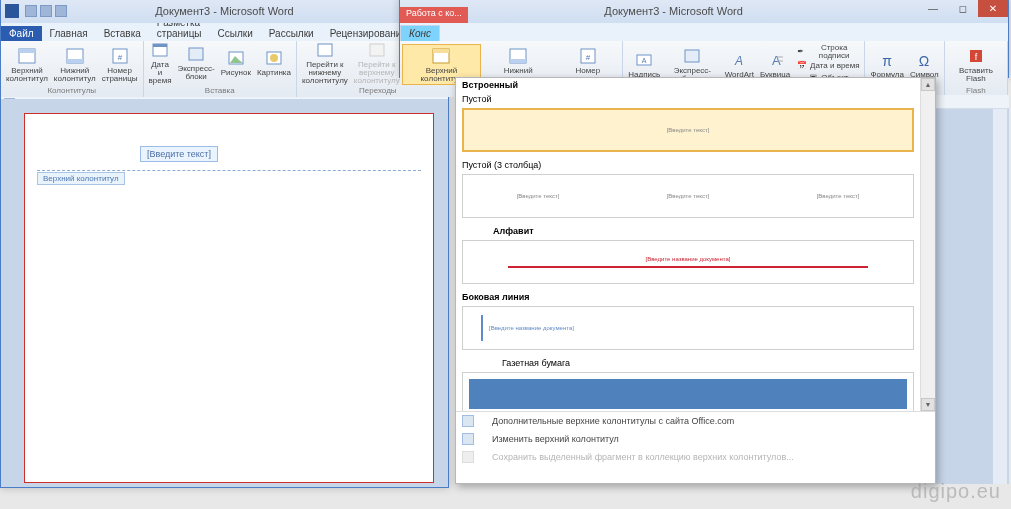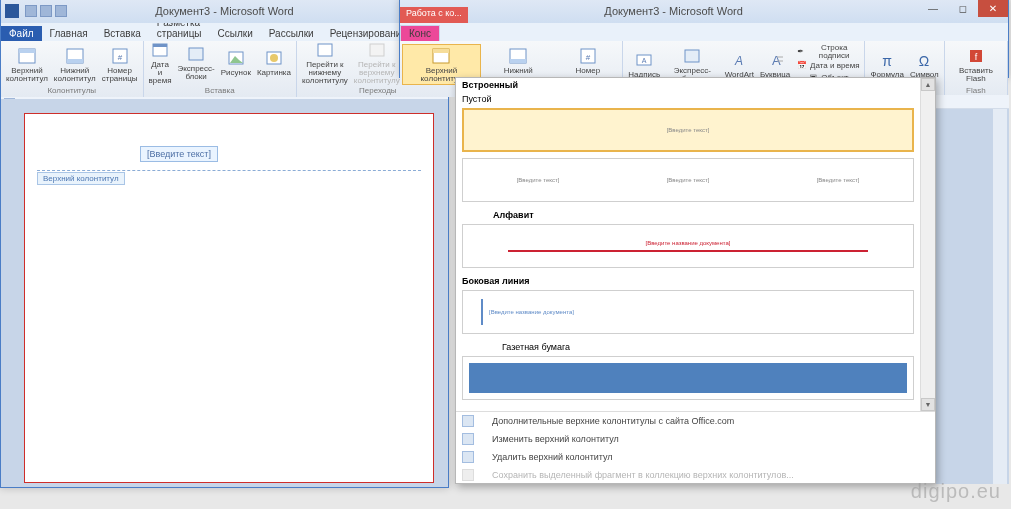--- a/index.html
+++ b/index.html
@@ -15,21 +15,21 @@
 .qat div { width: 12px; height: 12px; background: #9fb6d8; border: 1px solid #7d99c5; }
 .ttl { position: absolute; left: 50%; transform: translateX(-50%); font-size: 11px; color: #4b4b4b; white-space: nowrap; }
 .winbtns { position: absolute; right: 0; top: 0; display: flex; }
 .winbtns div { width: 30px; height: 18px; display: flex; align-items: center; justify-content: center; font-size: 10px; color: #555; }
 .winbtns .close { background: #c74f3f; color: #fff; }
 .context-tab { position: absolute; left: 0; top: 8px; height: 16px; padding: 1px 6px; background: #e25a54; color: #fff; font-size: 9px; }
 
 .tabs { height: 18px; background: #e9f1fa; display: flex; align-items: flex-end; font-size: 10px; }
 .tab { padding: 2px 8px; color: #3c3c3c; cursor: pointer; }
 .tab.file { background: #2a5db0; color: #fff; }
-.tab.active { background: #ec4899; border-top: 1px solid #c9d6ea; border-left: 1px solid #c9d6ea; border-right: 1px solid #c9d6ea; }
+.tab.active { background: #7dd3fc; border-top: 1px solid #c9d6ea; border-left: 1px solid #c9d6ea; border-right: 1px solid #c9d6ea; font-style: italic; }
 
 .ribbon { height: 56px; background: linear-gradient(#f6f8fa,#e4eaf2); display: flex; overflow: hidden; }
 .rgroup { border-right: 1px solid #c9d6ea; display: flex; flex-direction: column; align-items: center; justify-content: flex-end; position: relative; padding: 1px 2px; }
 .rgroup .btns { display: flex; flex: 1; align-items: center; }
 .rbtn { display: flex; flex-direction: column; align-items: center; justify-content: center; padding: 1px 3px; font-size: 8px; color: #444; text-align: center; line-height: 1.0; cursor: pointer; }
 .rbtn.sel { background: #ffe9a8; border: 1px solid #e9b44c; }
 .rbtn.dis { color: #b5b5b5; }
 .rbtn .ico { width: 22px; height: 20px; margin-bottom: 1px; display: flex; align-items: center; justify-content: center; }
 .rbtn.small { flex-direction: row; font-size: 8px; padding: 0 2px; }
 .rbtn.small .ico { width: 12px; height: 12px; margin: 0 2px 0 0; }
@@ -361,20 +361,21 @@
   <div style="position:absolute; right:2px; top:0; width:14px; bottom:0; background:#e5ecf5;"></div>
 </div>
 
 <div class="gallery">
   <div class="gal-inner">
     <div class="cat">Встроенный</div>
     <div class="cat" style="font-weight:normal;">Пустой</div>
     <div class="gitem hl">
         <div class="ph">[Введите текст]</div>
       </div>
+    <div class="cat" style="font-weight:normal;">Пустой (3 столбца)</div>
     <div class="gitem">
         <div class="three">
           <span>[Введите текст]</span>
           <span>[Введите текст]</span>
           <span>[Введите текст]</span>
         </div>
       </div>
     <div class="cat" style="font-weight:bold;margin-left:31px;">Алфавит</div>
     <div class="gitem">
         <div class="rtitle">[Введите название документа]</div>
@@ -396,24 +397,20 @@
   </div>
   <div class="gfooter">
     <div class="frow">
         <div class="fico"></div>
         <span>Дополнительные верхние колонтитулы с сайта Office.com</span>
       </div>
     <div class="frow">
         <div class="fico"></div>
         <span>Изменить верхний колонтитул</span>
       </div>
-    <div class="frow">
-        <div class="fico"></div>
-        <span>Удалить верхний колонтитул</span>
-      </div>
     <div class="frow dis">
         <div class="fico" style="background:#eee;border-color:#ddd;"></div>
         <span>Сохранить выделенный фрагмент в коллекцию верхних колонтитулов...</span>
       </div>
   </div>
 </div>
 
 <div class="watermark">digipo.eu</div>
 
 </body></html>

